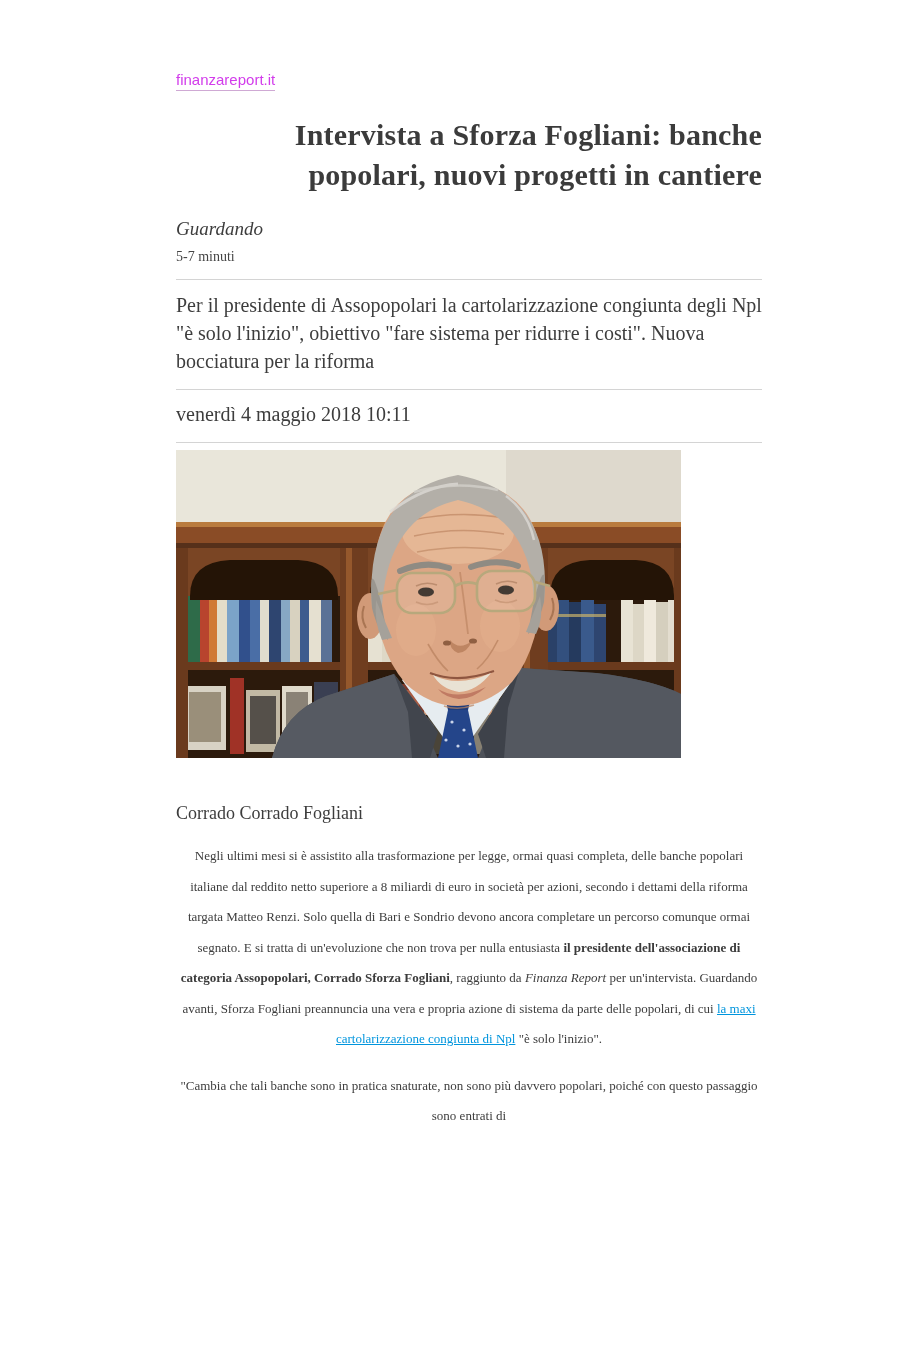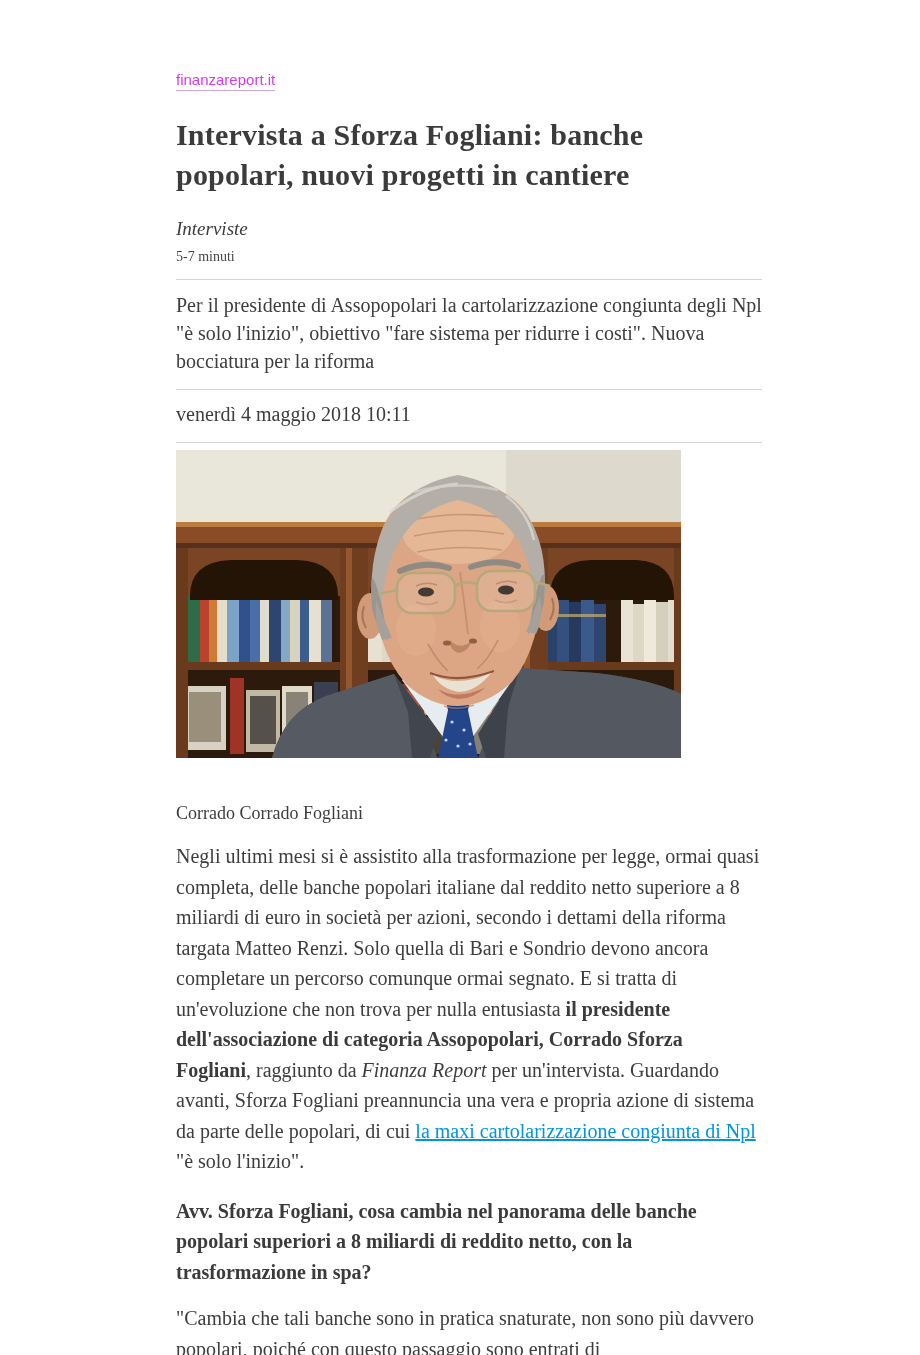--- a/index.html
+++ b/index.html
@@ -28,20 +28,21 @@
     padding-bottom: 2px;
     cursor: pointer;
   }
   h1.title {
     margin: 24px 0 0 0;
     font-size: 30px;
     line-height: 40px;
     font-weight: bold;
     color: #3b3b3b;
     letter-spacing: 0.2px;
+    text-align: right;
   }
   .category {
     margin-top: 23px;
     font-size: 19px;
     line-height: 22px;
     font-style: italic;
   }
   .readtime {
     margin-top: 9px;
     font-size: 14px;
@@ -70,22 +71,23 @@
     height: 308px;
     overflow: hidden;
   }
   .caption {
     margin: 43px 0 0 0;
     font-size: 18px;
     line-height: 24px;
   }
   p.body-par {
     margin: 16px 0 0 0;
-    font-size: 20px;
+    font-size: 13px;
     line-height: 30.5px;
+    text-align: center;
   }
   p.question {
     margin: 19px 0 0 0;
     font-size: 20px;
     line-height: 30.5px;
     font-weight: bold;
     color: #3b3b3b;
   }
   .seg-bold { font-weight: bold; color: #3b3b3b; }
   .seg-italic { font-style: italic; }
@@ -97,21 +99,21 @@
 </style>
 </head>
 <body>
 
 <div class="container">
 
   <a class="domain" href="#">finanzareport.it</a>
 
   <h1 class="title">Intervista a Sforza Fogliani: banche popolari, nuovi progetti in cantiere</h1>
 
-  <div class="category">Interviste</div>
+  <div class="category">Guardando</div>
 
   <div class="readtime">5-7 minuti</div>
 
   <hr class="divider">
 
   <p class="subtitle">Per il presidente di Assopopolari la cartolarizzazione congiunta degli Npl "è solo l'inizio", obiettivo "fare sistema per ridurre i costi". Nuova bocciatura per la riforma</p>
 
   <hr class="divider">
 
   <div class="date">venerdì 4 maggio 2018 10:11</div>
@@ -297,17 +299,16 @@
           <path d="M359,132 L374,136" fill="none"></path>
         </g>
       </g>
     </svg>
   </figure>
 
   <p class="caption">Corrado Corrado Fogliani</p>
 
   <p class="body-par"><span class="seg seg-normal">Negli ultimi mesi si è assistito alla trasformazione per legge, ormai quasi completa, delle banche popolari italiane dal reddito netto superiore a 8 miliardi di euro in società per azioni, secondo i dettami della riforma targata Matteo Renzi. Solo quella di Bari e Sondrio devono ancora completare un percorso comunque ormai segnato. E si tratta di un'evoluzione che non trova per nulla entusiasta </span><span class="seg seg-bold">il presidente dell'associazione di categoria Assopopolari, Corrado Sforza Fogliani</span><span class="seg seg-normal">, raggiunto da </span><span class="seg seg-italic">Finanza Report</span><span class="seg seg-normal"> per un'intervista. Guardando avanti, Sforza Fogliani preannuncia una vera e propria azione di sistema da parte delle popolari, di cui </span><a class="seg seg-link" href="#">la maxi cartolarizzazione congiunta di Npl</a><span class="seg seg-normal"> "è solo l'inizio".</span></p>
 
-  <p class="question">Avv. Sforza Fogliani, cosa cambia nel panorama delle banche popolari superiori a 8 miliardi di reddito netto, con la trasformazione in spa?</p>
 
   <p class="body-par">"Cambia che tali banche sono in pratica snaturate, non sono più davvero popolari, poiché con questo passaggio sono entrati di</p>
 
 </div>
 
 </body></html>

